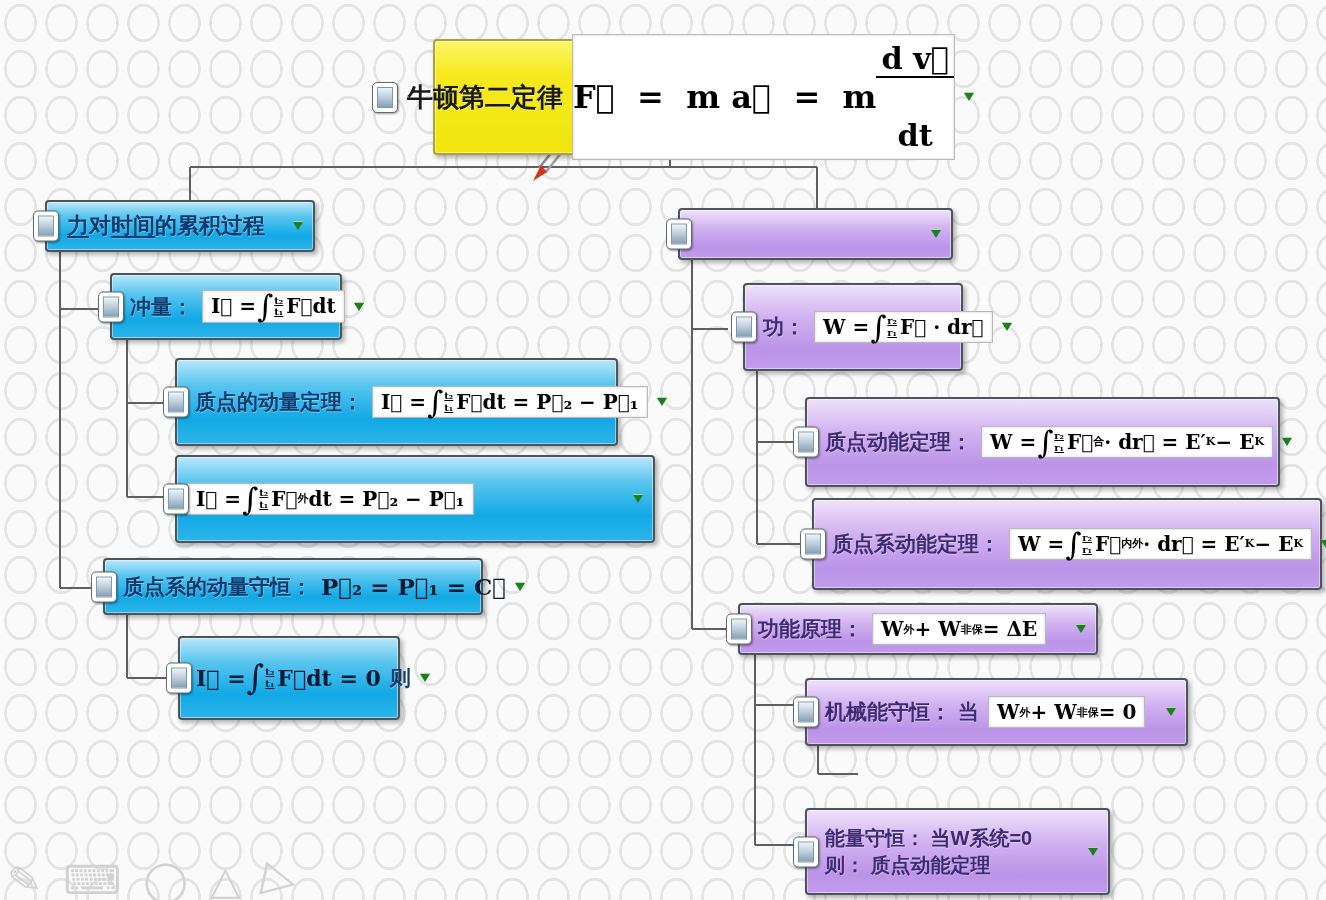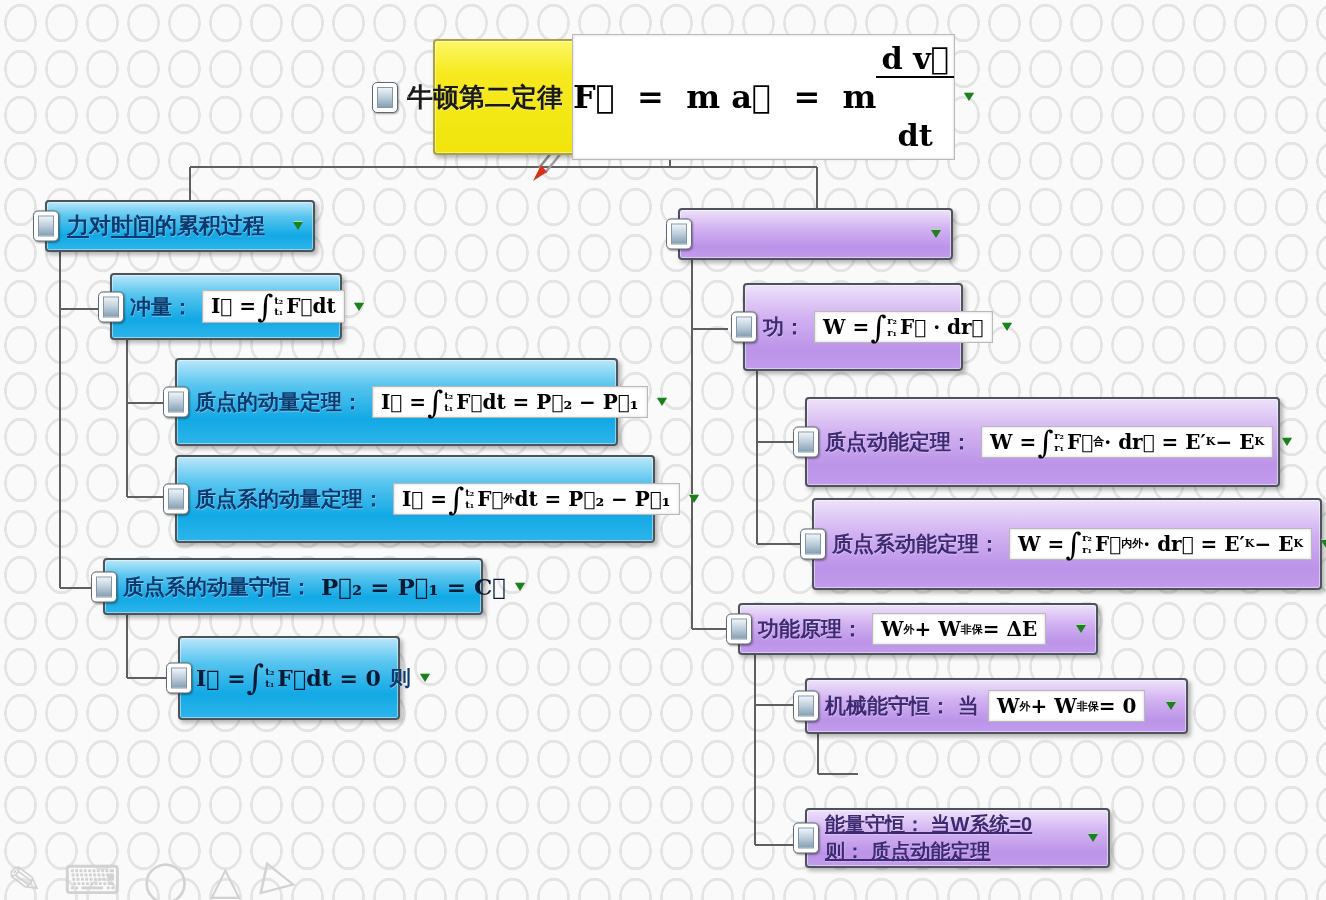--- a/index.html
+++ b/index.html
@@ -26,21 +26,21 @@
   .lbl u{text-underline-offset:3px;}
   .root-lbl{font-size:26px;color:#1a1a1a;}
   .fbox{
     background:#fff;border:1px solid #b9b9b9;padding:3px 8px;
     font-family:"DejaVu Serif",serif;color:#000;font-size:20px;font-weight:bold;
     display:inline-flex;align-items:center;box-shadow:inset 0 0 3px rgba(0,0,0,.18);
     white-space:nowrap;
   }
   .fplain{font-family:"DejaVu Serif",serif;color:#07203f;font-size:21px;font-weight:bold;display:inline-flex;align-items:center;}
   .int{font-size:1.55em;font-weight:normal;line-height:.8;margin:0 1px;}
-  .lim{display:inline-flex;flex-direction:column;justify-content:center;vertical-align:middle;font-size:10px;line-height:1.15;margin-right:3px;}
+  .lim{display:inline-flex;flex-direction:column;justify-content:center;vertical-align:middle;font-size:10px;line-height:1.15;margin-right:3px;text-decoration:underline;}
   .lim i{font-style:normal;}
   .frac{display:inline-flex;flex-direction:column;text-align:center;vertical-align:middle;line-height:1.15;font-size:.95em;gap:40px;}
   .frac .num{border-bottom:2px solid #000;padding:0 5px;}
   sub{font-size:.55em;}
   .note-icon{
     position:absolute;left:-14px;top:50%;transform:translateY(-50%);
     width:24px;height:29px;background:#fff;border:1.5px solid #5d6a73;border-radius:5px;
     display:flex;align-items:center;justify-content:center;
     box-shadow:1px 1px 2px rgba(0,0,0,.35);z-index:3;
   }
@@ -121,21 +121,20 @@
           <i>t₂</i>
           <i>t₁</i>
         </span>F⃗dt = P⃗₂ − P⃗₁</span>
     <span class="drop"></span>
   </div>
 
   <div class="node blue" style="left:175px;top:455px;width:480px;height:88px;">
     <span class="note-icon">
         <span class="note-inner"></span>
       </span>
-    <span class="lbl" style="margin-left:8px;">质点系的动量定理：</span>
     <span class="fbox">I⃗ = <span class="int">∫</span><span class="lim">
           <i>t₂</i>
           <i>t₁</i>
         </span>F⃗<sub>外</sub>dt = P⃗₂ − P⃗₁</span>
     <span class="drop"></span>
   </div>
 
   <div class="node blue" style="left:103px;top:558px;width:380px;height:57px;">
     <span class="note-icon">
         <span class="note-inner"></span>
@@ -202,32 +201,32 @@
 
   <div class="node purple" style="left:738px;top:603px;width:360px;height:52px;">
     <span class="note-icon">
         <span class="note-inner"></span>
       </span>
     <span class="lbl" style="margin-left:8px;">功能原理：</span>
     <span class="fbox">W<sub>外</sub> + W<sub>非保</sub> = ΔE</span>
     <span class="drop"></span>
   </div>
 
-  <div class="node purple" style="left:805px;top:678px;width:383px;height:56px;">
+  <div class="node purple" style="left:805px;top:678px;width:383px;height:68px;">
     <span class="note-icon">
         <span class="note-inner"></span>
       </span>
     <span class="lbl" style="margin-left:8px;">机械能守恒：</span>
     <span class="lbl" style="margin-left:-2px;">当</span>
     <span class="fbox">W<sub>外</sub> + W<sub>非保</sub> = 0</span>
     <span class="drop"></span>
   </div>
 
 
-  <div class="node purple" style="left:805px;top:808px;width:305px;height:60px;text-decoration:underline;">
+  <div class="node purple" style="left:805px;top:808px;width:305px;height:87px;">
     <span class="note-icon">
         <span class="note-inner"></span>
       </span>
     <span class="two-line" style="margin-left:8px;">
       <span class="lbl" style="font-size:20px;">能量守恒： 当W系统=0</span>
       <span class="lbl" style="font-size:20px;">则： 质点动能定理</span>
     </span>
     <span class="drop"></span>
   </div>
 

